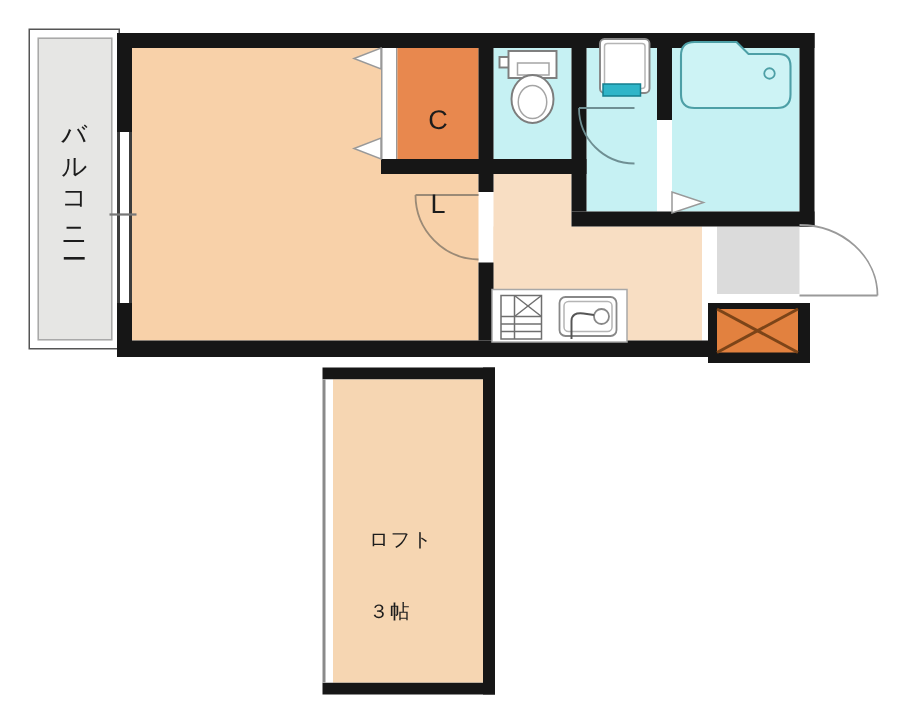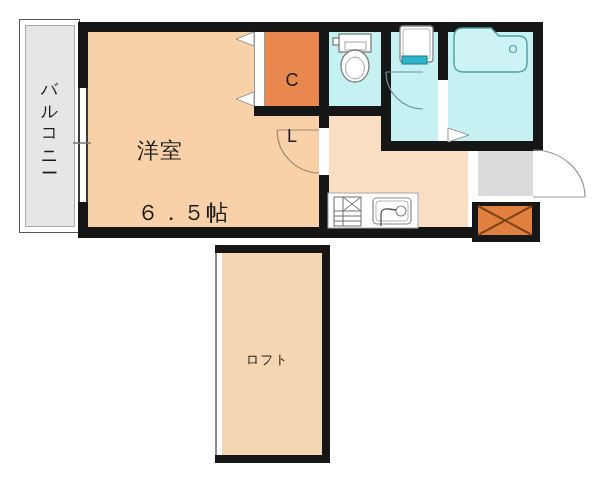--- a/index.html
+++ b/index.html
@@ -124,27 +124,24 @@
     </g>
 
     <g stroke="#7c4418" stroke-width="2">
       <line x1="478" y1="206" x2="532" y2="235"></line>
       <line x1="532" y1="206" x2="478" y2="235"></line>
     </g>
   </svg>
 
   <div class="label" style="left:38px;top:70px;writing-mode:vertical-rl;font-size:17px;letter-spacing:4px;">バルコニー</div>
 
-  <div class="label" style="left:137px;top:104px;font-size:22px;line-height:31px;letter-spacing:1px;">
-    <div>洋室</div>
-    <div>６．５帖</div>
-  </div>
 
   <div class="label" style="left:265px;top:38px;width:54px;text-align:center;font-size:18px;line-height:28px;">
     <div>C</div>
     <div>L</div>
   </div>
 
   <div class="label" style="left:246px;top:324px;font-size:13px;line-height:24px;letter-spacing:1px;">
     <div>ロフト</div>
+    <div>３帖</div>
   </div>
 
 </div>
 
 </body></html>

